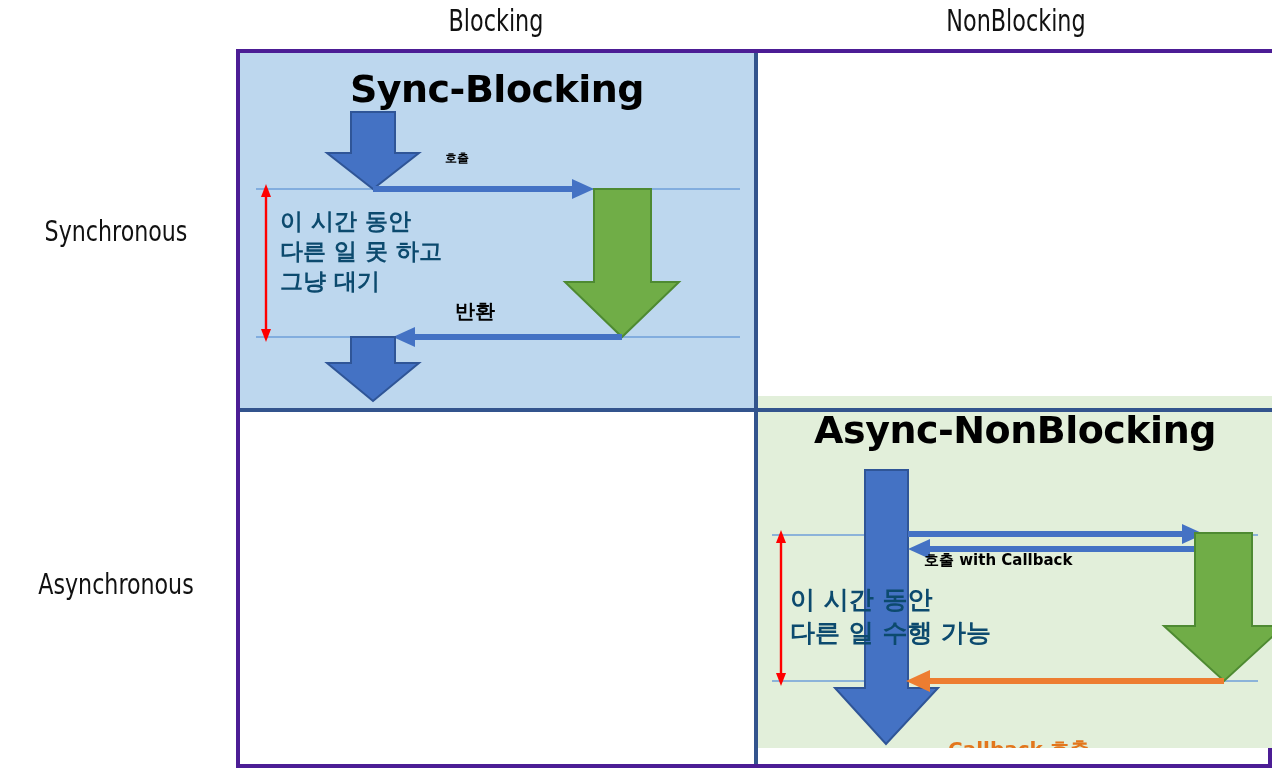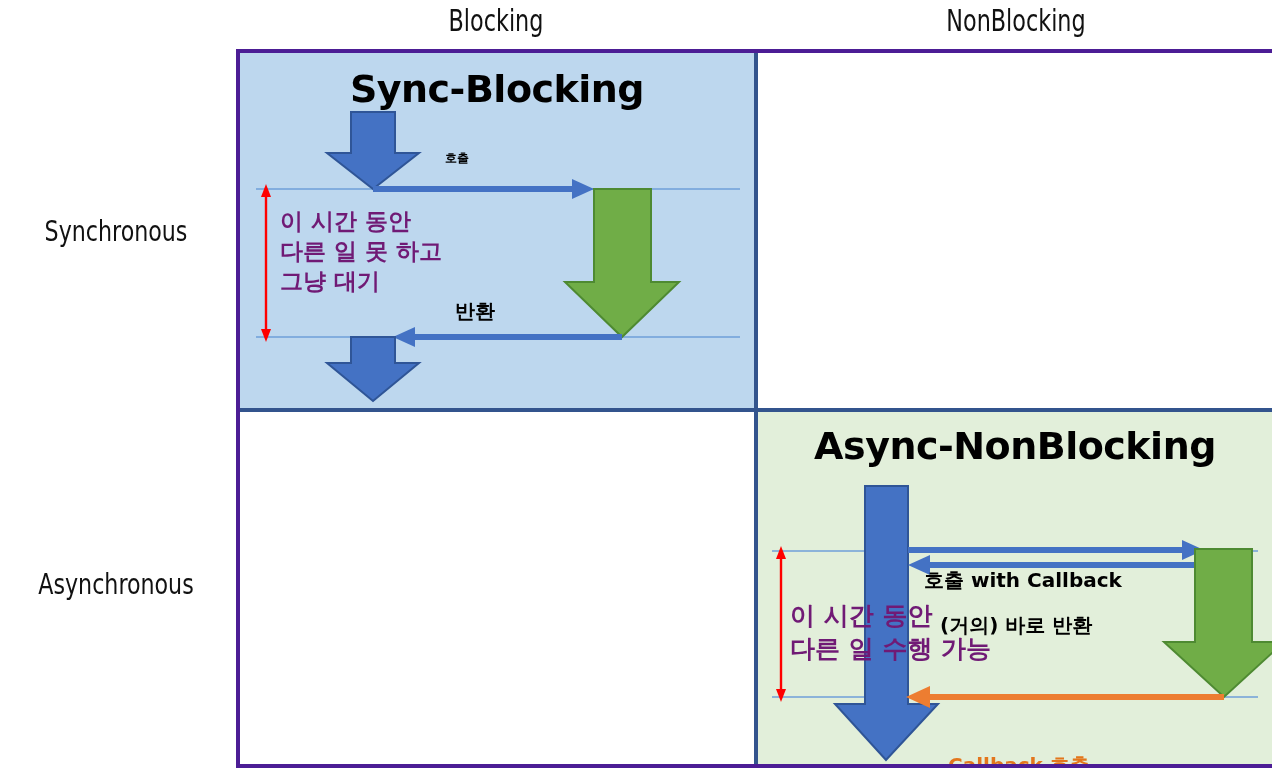--- a/index.html
+++ b/index.html
@@ -43,21 +43,21 @@
     position:absolute;left:236px;top:49px;
     width:1036px;height:719px;
     box-sizing:border-box;
     border:4px solid #4c1d95;
     background:#ffffff;
   }
   .cell{position:absolute;box-sizing:border-box;overflow:hidden;}
   #cell-sync-blocking{left:0px;top:0px;width:514px;height:355px;background:#bdd7ee;}
   #cell-sync-nonblocking{left:518px;top:0px;width:514px;height:355px;background:#ffffff;}
   #cell-async-blocking{left:0px;top:359px;width:514px;height:352px;background:#ffffff;}
-  #cell-async-nonblocking{left:518px;top:359px;width:514px;height:352px;background:#e2efda;}
+  #cell-async-nonblocking{left:518px;top:343px;width:514px;height:352px;background:#e2efda;}
 
   .grid-line{position:absolute;background:#33548d;}
   #grid-v{left:514px;top:0px;width:4px;height:711px;}
   #grid-h{left:0px;top:355px;width:1032px;height:4px;}
 
   
   .cell-title{
     position:absolute;
     font-family:"DejaVu Sans","Liberation Sans",sans-serif;
     font-weight:bold;
@@ -68,40 +68,40 @@
   #title-sync{left:0px;top:14px;width:514px;text-align:center;font-size:38px;}
   #title-async{left:0px;top:12px;width:514px;text-align:center;font-size:38px;}
 
   
   .draw{position:absolute;left:0;top:0;width:514px;height:355px;}
   #draw-async{height:352px;}
 
   
   .note-red{
     position:absolute;
-    color:#701a75;
+    color:#0c4a6e;
     font-family:"DejaVu Sans","Liberation Sans",sans-serif;
     font-weight:bold;
     white-space:pre;
     line-height:1.30;
   }
   #note-sync{left:40px;top:154px;font-size:23px;}
   #note-async{left:32px;top:188px;font-size:25px;}
 
   
   .lbl{
     position:absolute;
     font-family:"DejaVu Sans","Liberation Sans",sans-serif;
     font-weight:bold;
     color:#000000;
     white-space:nowrap;
   }
   #lbl-call-sync{left:205px;top:97px;font-size:12px;}
   #lbl-return-sync{left:215px;top:245px;font-size:20px;text-align:center;}
-  #lbl-call-async{left:166px;top:155px;font-size:20px;}
+  #lbl-call-async{left:166px;top:155px;font-size:15px;}
   #lbl-return-async{left:182px;top:200px;font-size:20px;}
   #lbl-callback{left:190px;top:340px;font-size:20px;color:#e3761c;}
 </style>
 </head>
 <body>
 
 <div id="stage">
 
   <div class="col-header" id="hdr-blocking">Blocking</div>
   <div class="col-header" id="hdr-nonblocking">NonBlocking</div>
@@ -194,21 +194,20 @@
           <polygon points="437,137 494,137 494,230 526,230 466,285 406,230 437,230" fill="#70ad47" stroke="#4e8a32" stroke-width="2"></polygon>
         </g>
 
         <g>
           <line x1="466" y1="285" x2="168" y2="285" stroke="#ed7d31" stroke-width="6"></line>
           <polygon points="148,285 172,274 172,296" fill="#ed7d31"></polygon>
         </g>
       </svg>
 
       <div class="lbl" id="lbl-call-async">호출 with Callback</div>
-      <div class="lbl" id="lbl-return-async">(거의) 바로 반환</div>
       <div class="lbl" id="lbl-callback">Callback 호출</div>
 
       <div class="note-red" id="note-async">이 시간 동안
 다른 일 수행 가능</div>
     </div>
 
     <div class="grid-line" id="grid-v"></div>
     <div class="grid-line" id="grid-h"></div>
   </div>
 </div>

